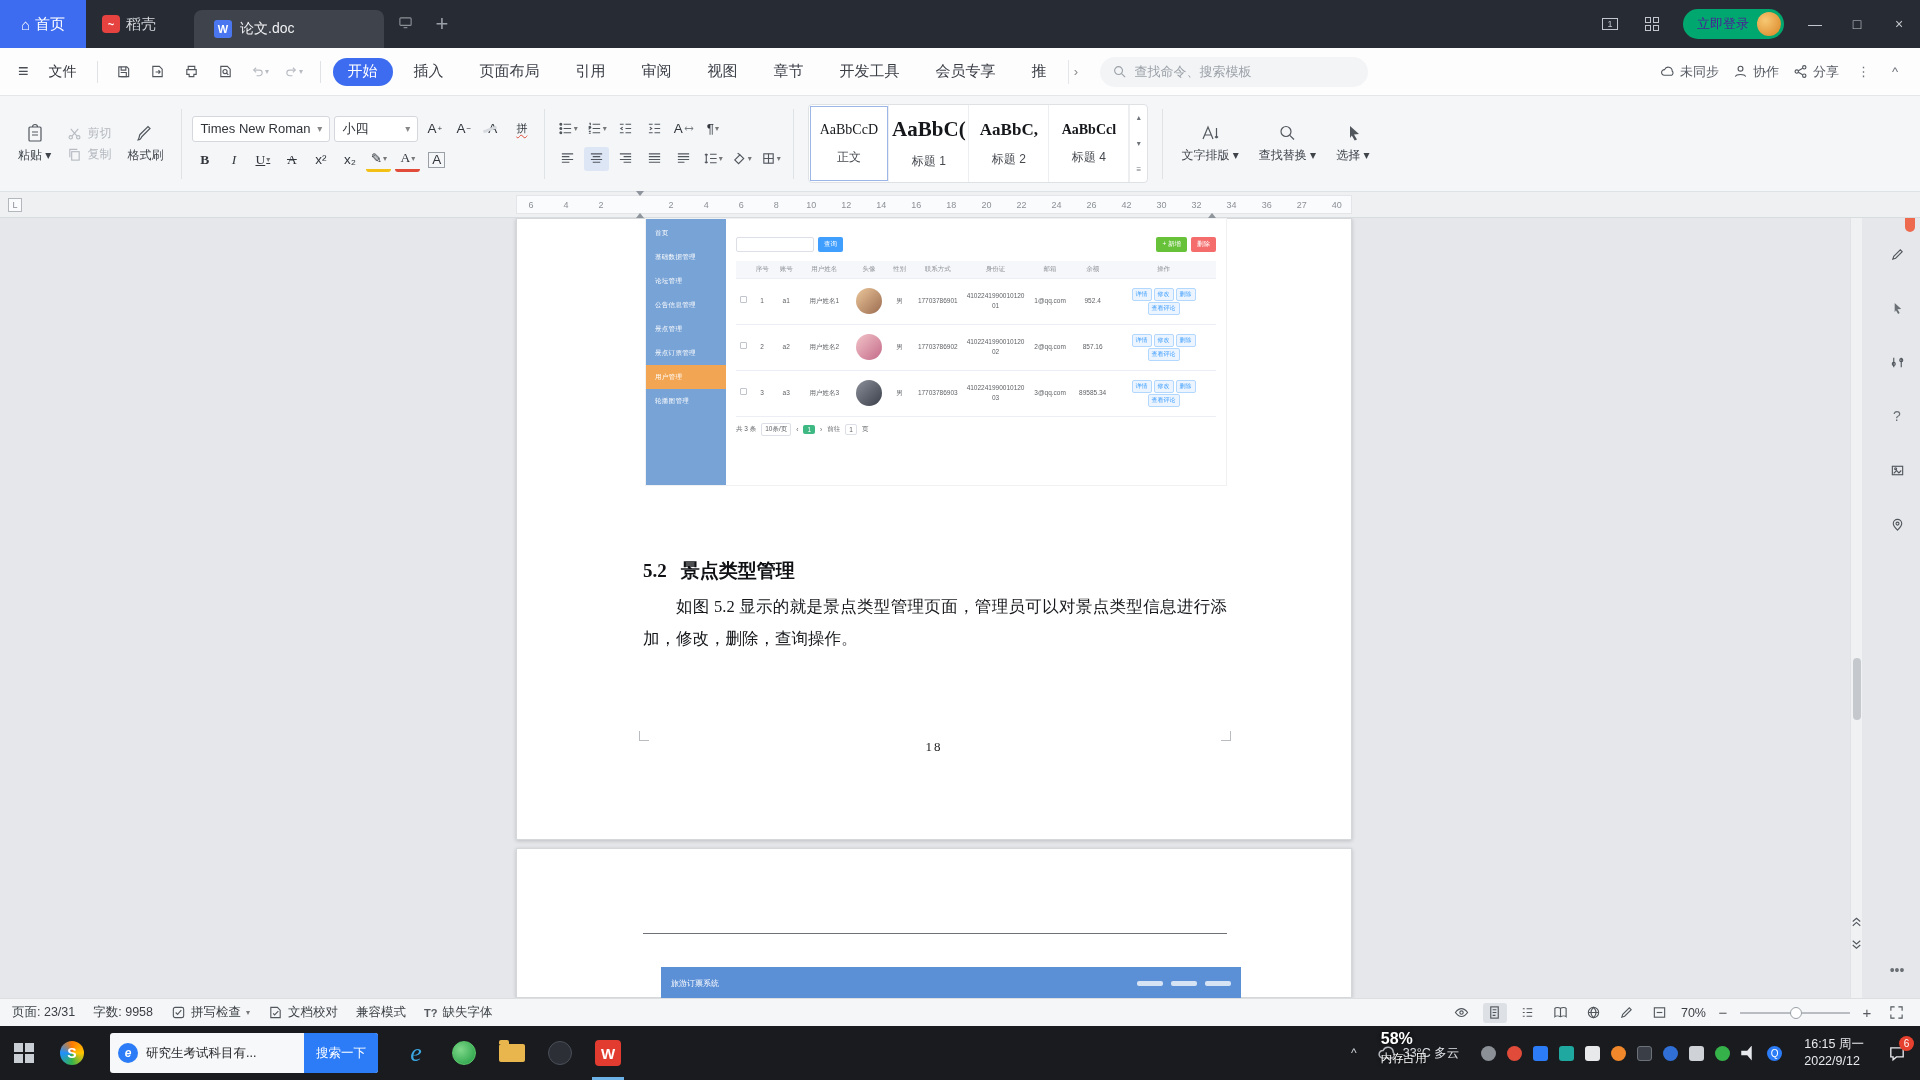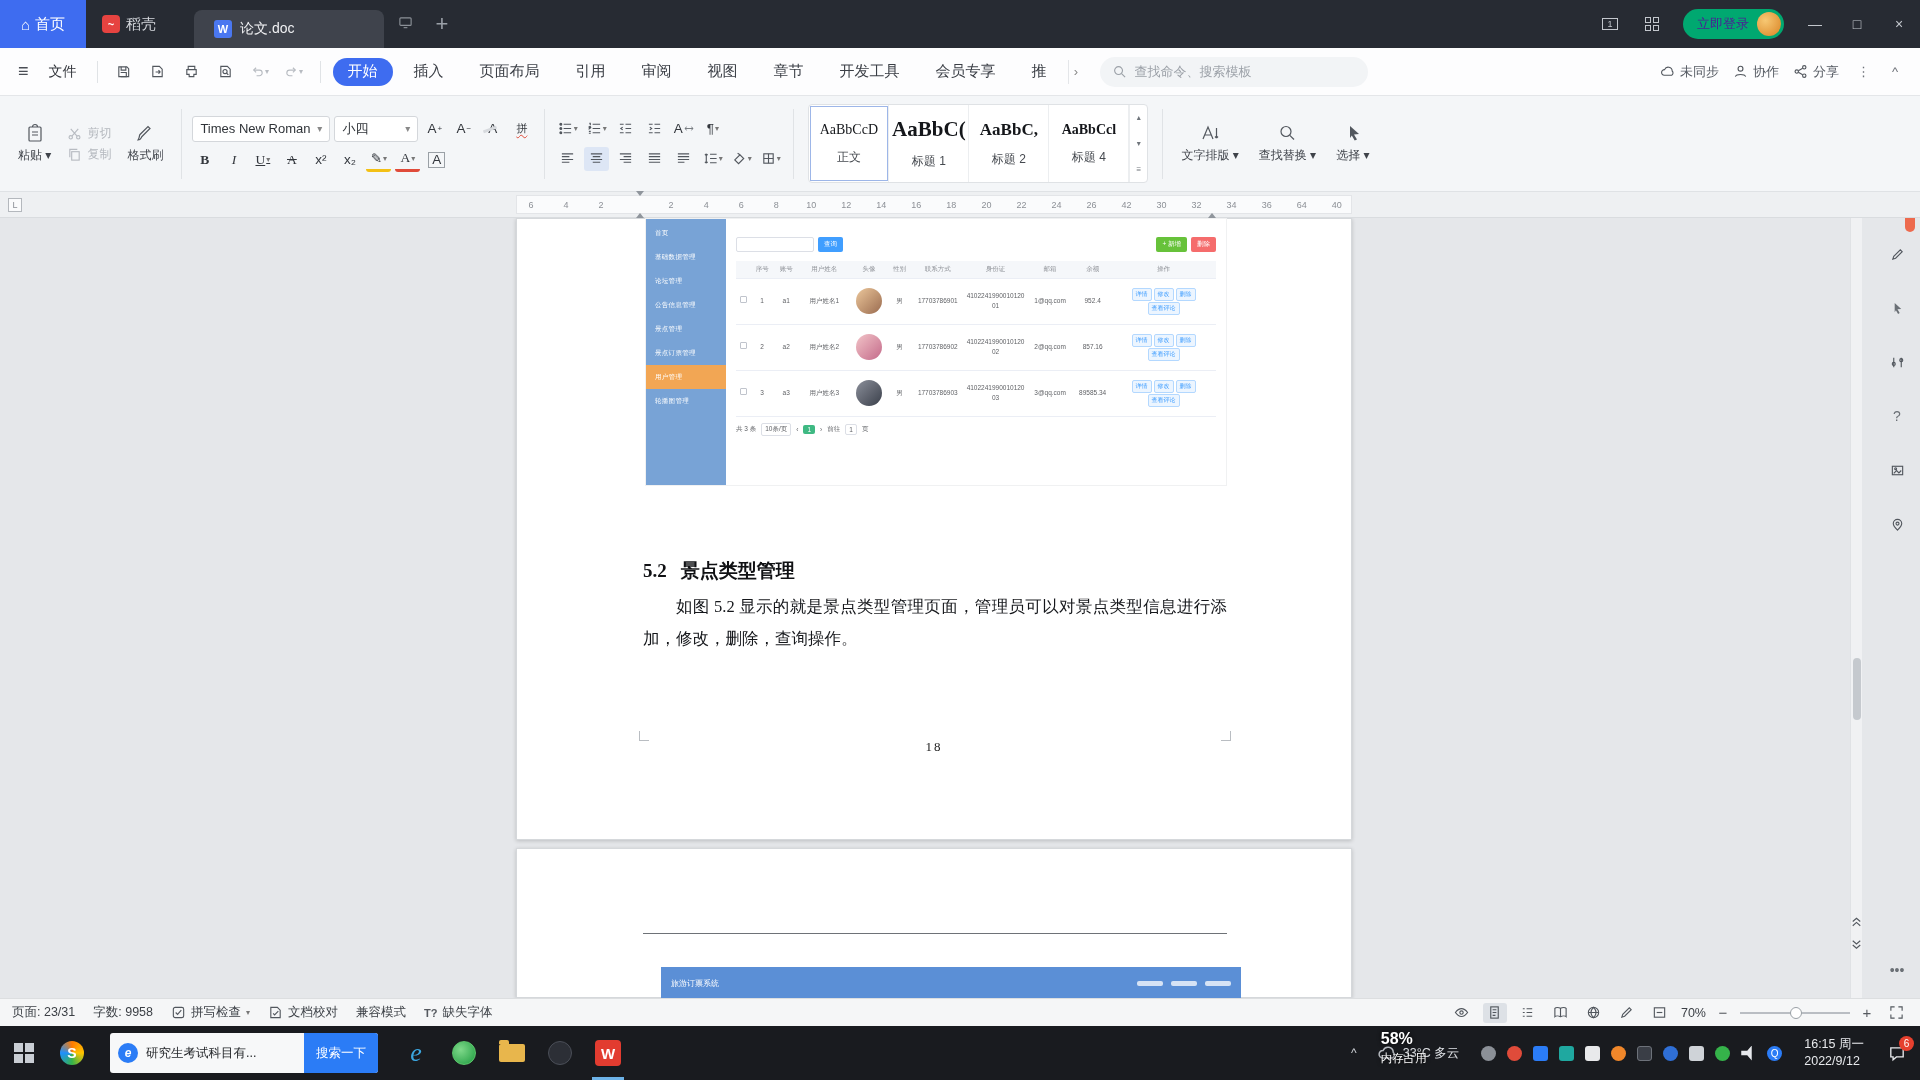--- a/index.html
+++ b/index.html
@@ -525,21 +525,21 @@
         <span class="rnum r12">18</span>
         <span class="rnum r13">20</span>
         <span class="rnum r14">22</span>
         <span class="rnum r15">24</span>
         <span class="rnum r16">26</span>
         <span class="rnum r17">42</span>
         <span class="rnum r18">30</span>
         <span class="rnum r19">32</span>
         <span class="rnum r20">34</span>
         <span class="rnum r21">36</span>
-        <span class="rnum r22">64</span>
+        <span class="rnum r22">27</span>
         <span class="rnum r23">40</span>
       </div>
     <span class="mk" style="left:636px;top:4px"><span class="tri-dn"></span></span>
     <span class="mk" style="left:636px;bottom:3px"><span class="tri-up"></span><span class="box"></span></span>
     <span class="mk" style="left:1208px;bottom:3px"><span class="tri-up"></span></span>
   </div>
 
   <main class="docarea">
 
     <div class="page page1">

